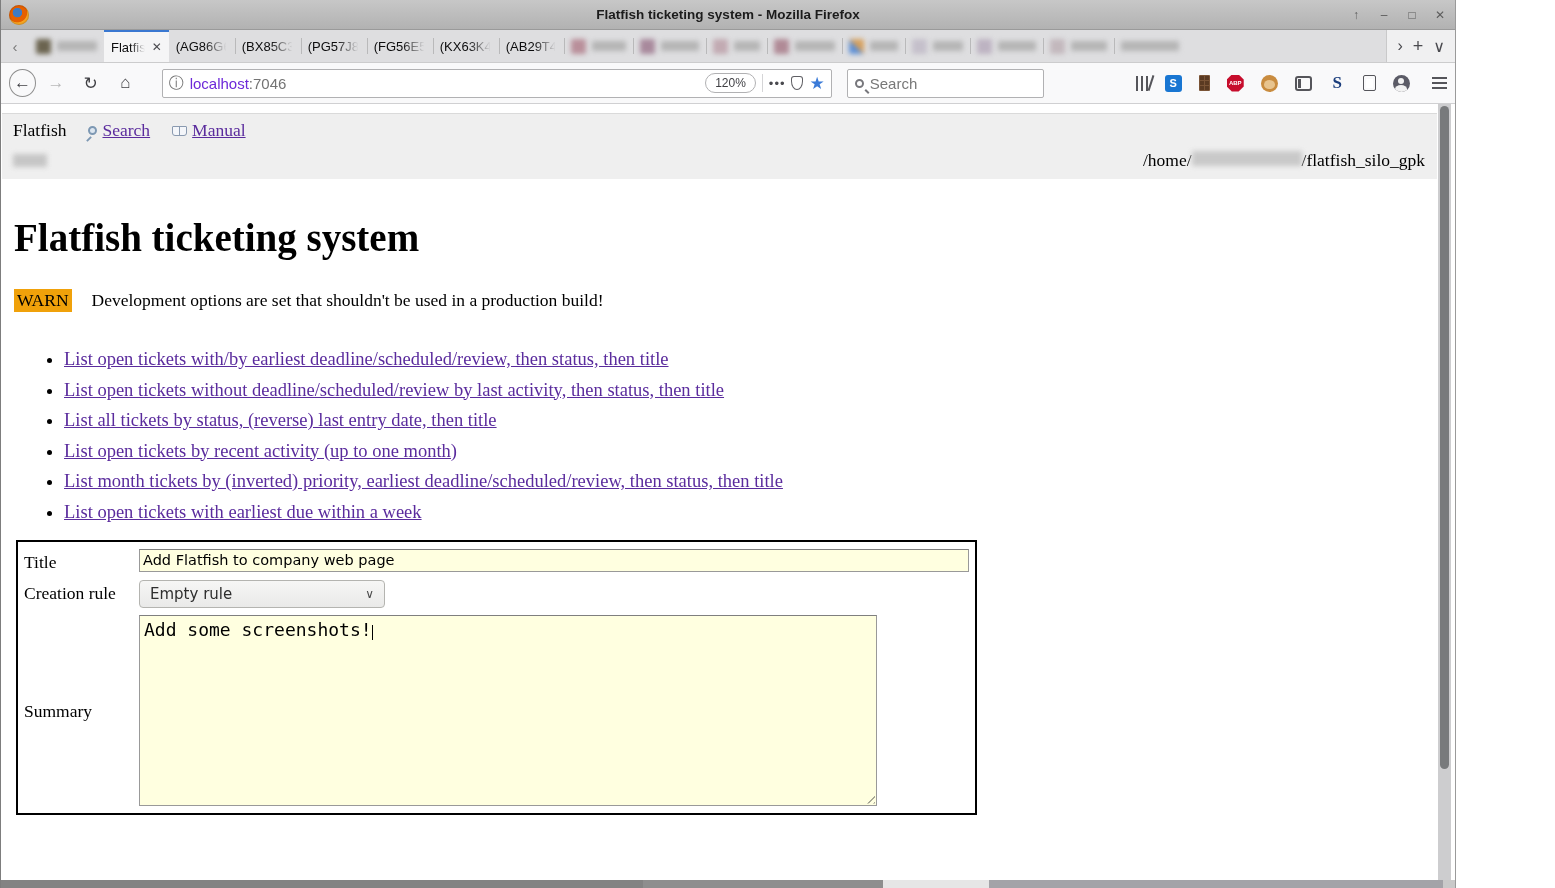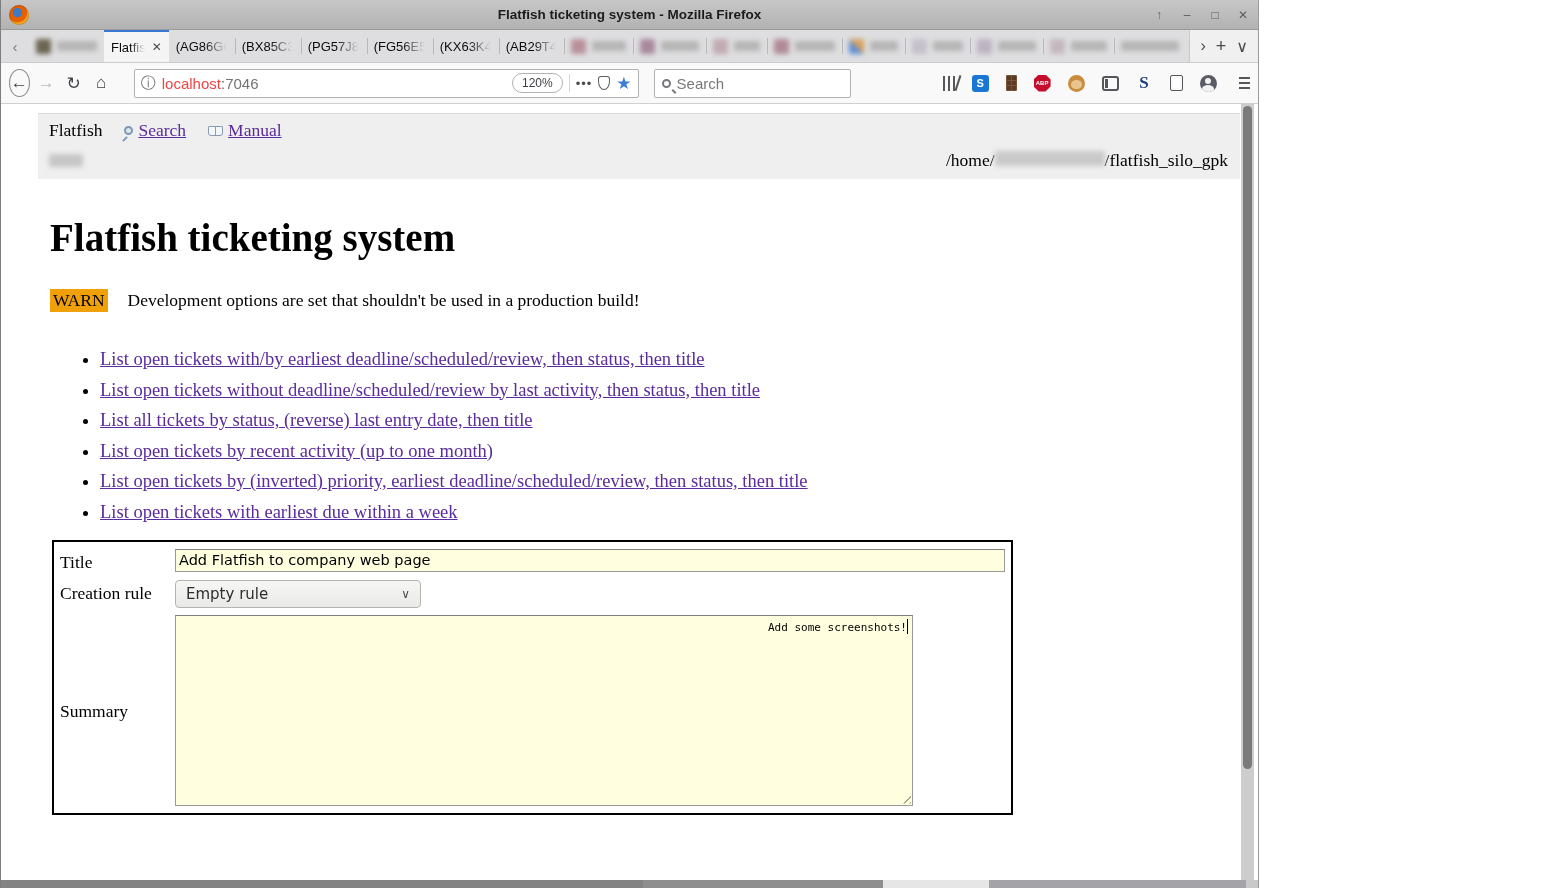--- a/index.html
+++ b/index.html
@@ -1,18 +1,18 @@
 <!DOCTYPE html>
 <html><head>
 <meta charset="utf-8">
 <style>
   * { margin:0; padding:0; box-sizing:border-box; }
   html,body { width:1555px; height:888px; overflow:hidden; background:#fff; }
   body { font-family:"Liberation Sans", sans-serif; position:relative; }
-  .window { width:1259px; height:888px; position:relative; border-left:1px solid #7d7d7d; border-right:1px solid #9a9a9a; background:#fff; }
+  .window { width:1456px; height:888px; position:relative; border-left:1px solid #7d7d7d; border-right:1px solid #9a9a9a; background:#fff; }
 
   
   .titlebar { height:30px; background:linear-gradient(#c7c7c7,#b2b2b2); border-bottom:1px solid #9a9a9a; display:flex; align-items:center; padding:0 8px; position:relative; }
   .ff-logo { width:20px; height:20px; border-radius:50%; background:radial-gradient(circle at 42% 38%, #3e7bc4 0 26%, #e66000 30% 55%, #f6a623 60% 100%); box-shadow:inset 0 0 2px rgba(0,0,0,.4); }
   .win-title { position:absolute; left:0; right:0; text-align:center; font-size:13.5px; font-weight:bold; color:#1c1c1c; pointer-events:none; }
   .win-controls { margin-left:auto; display:flex; gap:14px; color:#5c5c5c; font-size:12px; z-index:2; }
   .win-controls span { width:14px; text-align:center; cursor:default; }
 
   
   .tabbar { height:33px; background:#dedee0; display:flex; align-items:stretch; border-bottom:1px solid #cccccd; }
@@ -31,21 +31,21 @@
   .tab-ctrls .plus { font-size:18px; }
 
   
   .navbar { height:41px; background:#f9f9fa; border-bottom:1px solid #d0d0d2; display:flex; align-items:center; padding:0 8px; gap:6px; }
   .nav-btn { width:30px; height:30px; display:flex; align-items:center; justify-content:center; font-size:17px; color:#3f3f43; }
   .nav-btn.back { border:1px solid #8f8f8f; border-radius:50%; width:28px; height:28px; }
   .nav-btn.fwd { color:#b8b8b8; }
   .urlbar { margin-left:16px; width:702px; height:29px; background:#fff; border:1px solid #b1b1b3; border-radius:2px; display:flex; align-items:center; padding:0 6px; gap:6px; }
   .info-i { color:#737373; font-size:15px; }
   .url-text { font-size:15px; }
-  .url-host { color:#ef4444; }
+  .url-host { color:#6d28d9; }
   .url-port { color:#737373; }
   .url-spacer { flex:1; }
   .zoom-pill { border:1px solid #b1b1b3; border-radius:12px; font-size:12px; color:#3f3f43; padding:2px 9px; }
   .url-sep { width:1px; height:18px; background:#d5d5d7; }
   .dots { color:#4a4a4f; font-size:13px; letter-spacing:1px; }
   .shield { width:12px; height:14px; border:1.6px solid #5f5f64; border-radius:3px 3px 50% 50%/3px 3px 62% 62%; }
   .star { color:#3b7bd8; font-size:17px; }
   .searchbar { margin-left:9px; width:197px; height:29px; background:#fff; border:1px solid #b1b1b3; border-radius:2px; display:flex; align-items:center; padding:0 7px; gap:6px; }
   .mag { width:9px; height:9px; border:2px solid #77777c; border-radius:50%; position:relative; flex:0 0 auto; }
   .mag::after { content:""; position:absolute; width:2px; height:5px; background:#77777c; transform:rotate(-45deg); left:9px; top:8px; }
@@ -63,21 +63,21 @@
   .ic-sidebar { border:2px solid #55555a; border-radius:3px; width:17px; height:15px; position:relative; }
   .ic-sidebar::after { content:""; position:absolute; left:1px; top:1px; bottom:1px; width:3px; background:#55555a; }
   .ic-snavy { color:#1a3d7c; font-family:"Liberation Serif",serif; font-weight:bold; font-size:17px; }
   .ic-clip { border:1.5px solid #55555a; border-radius:2px; width:13px; height:16px; background:linear-gradient(#fff,#fff), repeating-linear-gradient(#55555a 0 1px,transparent 1px 3px); background-clip:content-box; padding:3px 2px 2px 2px; }
   .ic-person { background:#5b5b66; border-radius:50%; position:relative; overflow:hidden; }
   .ic-person::before { content:""; position:absolute; left:5.5px; top:3px; width:6px; height:6px; border-radius:50%; background:#f2f2f2; }
   .ic-person::after { content:""; position:absolute; left:2.5px; top:10px; width:12px; height:8px; border-radius:50% 50% 0 0; background:#f2f2f2; }
   .hamburger { margin-left:16px; width:16px; height:12px; background:repeating-linear-gradient(#55555a 0 2px,transparent 2px 5px); }
 
   
-  .viewport { position:absolute; top:105px; left:1px; right:18px; bottom:8px; background:#fff; overflow:hidden; font-family:"Liberation Serif",serif;padding-left:36px; }
+  .viewport { position:absolute; top:105px; left:1px; right:18px; bottom:8px; background:#fff; overflow:hidden; font-family:"Liberation Serif",serif; }
   .site-header { background:#efefef; border-top:1px solid #dadada; padding:6px 12px 8px 11px; margin-top:8px; }
   .sh-row1 { display:flex; align-items:center; gap:22px; font-size:17.5px; color:#000; }
   .sh-link { color:#5a2b9d; text-decoration:underline; display:inline-flex; align-items:center; gap:5px; cursor:pointer; }
   .icon-mag2 { width:9px; height:9px; border:2px solid #7d98b3; border-radius:50%; background:#dce6f0; position:relative; display:inline-block; }
   .icon-mag2::after { content:""; position:absolute; width:2px; height:6px; background:#7d98b3; transform:rotate(45deg); left:-2px; top:8px; }
   .icon-book { width:15px; height:10px; border:1px solid #8a9ab0; border-radius:1px 1px 3px 3px; background:linear-gradient(90deg,#f4f6fa 48%,#8a9ab0 48% 52%,#f4f6fa 52%); display:inline-block; }
   .sh-row2 { display:flex; align-items:center; margin-top:9px; font-size:17.5px; }
   .sh-blur { width:34px; height:13px; background:#c6c6c6; }
   .sh-path { margin-left:auto; color:#000; }
   .path-blur { display:inline-block; width:110px; height:15px; background:#c9c9c9; vertical-align:baseline; }
@@ -91,21 +91,21 @@
   ul.ticket-links a { color:#5a2b9d; text-decoration:underline; cursor:pointer; }
 
   
   .ticket-box { margin:17px 0 0 2px; width:961px; border:2px solid #000; padding:7px 5px 7px 6px; display:grid; grid-template-columns:115px 1fr; row-gap:7px; font-size:17.5px; }
   .tb-legend { grid-column:1 / span 2; padding:2px 0 2px 1px; }
   .tb-label { padding-top:3px; }
   .tb-label.mid { align-self:center; }
   .title-input { width:calc(100% - 1px); height:23px; background:#ffffe0; border:1px solid #999; border-top-color:#7f7f7f; font-family:"DejaVu Sans",sans-serif; font-size:14.5px; color:#000; padding:0 3px; }
   .rule-select { width:246px; height:28px; border:1px solid #b4b4b0; border-radius:4px; background:linear-gradient(#f6f6f5,#e9e9e8); display:flex; align-items:center; padding:0 10px; font-family:"DejaVu Sans",sans-serif; font-size:15px; color:#2e2e2e; }
   .rule-select .chev { margin-left:auto; font-size:12px; color:#4a4a4a; }
-  .summary-area { width:738px; height:191px; background:#ffffe0; border:1px solid #999; border-top-color:#7f7f7f; font-family:"DejaVu Sans Mono",monospace; font-size:11px; color:#000; padding:3px 4px; position:relative; white-space:pre-wrap;text-align:right; }
+  .summary-area { width:738px; height:191px; background:#ffffe0; border:1px solid #999; border-top-color:#7f7f7f; font-family:"DejaVu Sans Mono",monospace; font-size:18px; color:#000; padding:3px 4px; position:relative; white-space:pre-wrap; }
   .caret { display:inline-block; width:1px; height:15px; background:#000; vertical-align:text-bottom; }
   .resize-grip { position:absolute; right:1px; bottom:1px; width:11px; height:11px; background:repeating-linear-gradient(315deg,#a8a896 0 1.5px,transparent 1.5px 4.5px); clip-path:polygon(100% 0,100% 100%,0 100%); }
   .tb-submit-row { grid-column:1 / span 2; margin-top:4px; }
   .create-btn { margin-left:6px; background:#ffff00; border:1px solid #8f8f8f; box-shadow:2px 2px 0 #a6a6a6; font-family:"DejaVu Sans",sans-serif; font-size:15px; color:#000; padding:2px 10px 3px 10px; cursor:pointer; }
 
   
   .scrollbar { position:absolute; top:104px; right:4px; bottom:8px; width:13px; background:#cdcdcf; }
   .scroll-thumb { position:absolute; top:2px; left:2px; width:9px; height:663px; background:#787a7c; border-radius:5px; }
   .bottom-strip { position:absolute; left:0; right:0; bottom:0; height:8px; display:flex; }
   .bs1 { width:642px; background:#838383; }
@@ -269,21 +269,21 @@
       <div class="warn-row">
         <span class="warn-badge">WARN</span>
         <span>Development options are set that shouldn't be used in a production build!</span>
       </div>
 
       <ul class="ticket-links">
         <li><a>List open tickets with/by earliest deadline/scheduled/review, then status, then title</a></li>
         <li><a>List open tickets without deadline/scheduled/review by last activity, then status, then title</a></li>
         <li><a>List all tickets by status, (reverse) last entry date, then title</a></li>
         <li><a>List open tickets by recent activity (up to one month)</a></li>
-        <li><a>List open tickets by (inverted) priority, earliest deadline/scheduled/review, then status, then title</a></li>
+        <li><a>List month tickets by (inverted) priority, earliest deadline/scheduled/review, then status, then title</a></li>
         <li><a>List open tickets with earliest due within a week</a></li>
       </ul>
 
       <div class="ticket-box">
 
         <div class="tb-label">Title</div>
         <div><input class="title-input" type="text" value="Add Flatfish to company web page" style=""></div>
 
         <div class="tb-label">Creation rule</div>
         <div>

